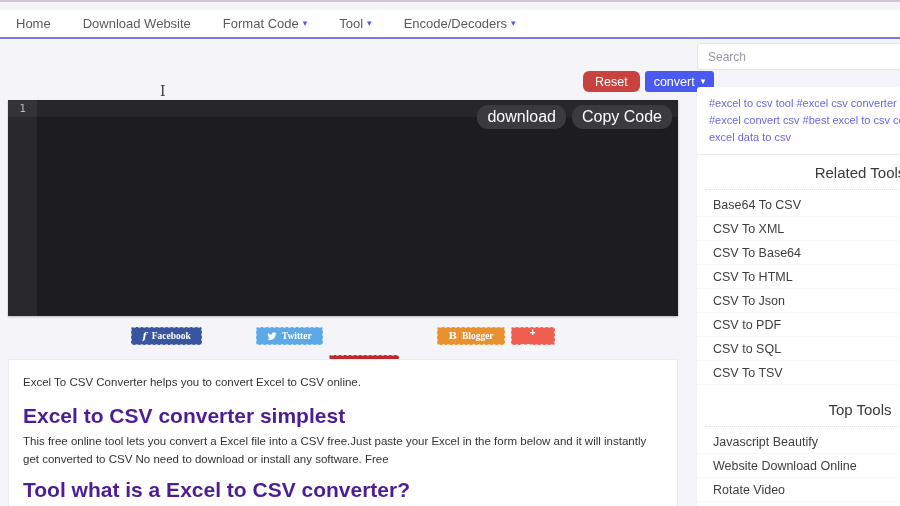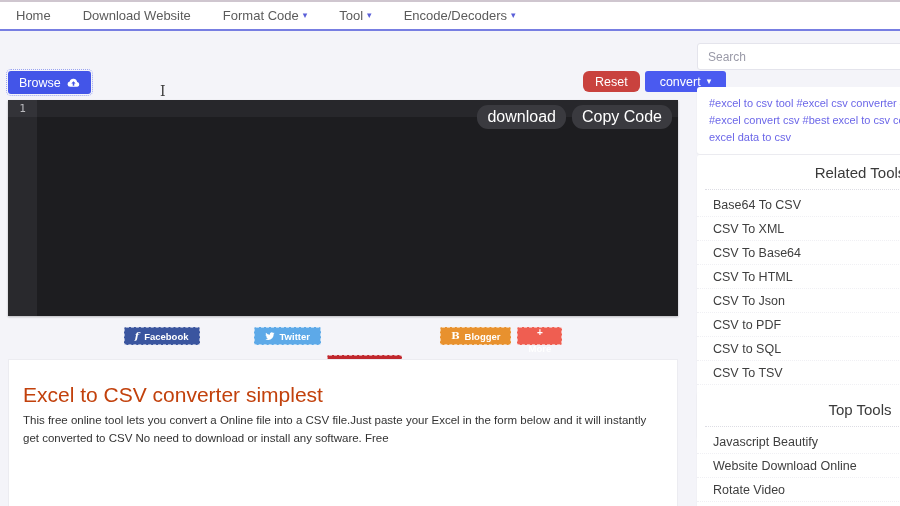--- a/index.html
+++ b/index.html
@@ -4,70 +4,70 @@
 <style>
   * { margin:0; padding:0; box-sizing:border-box; }
   html,body { width:900px; height:506px; overflow:hidden; }
   body { font-family:"Liberation Sans", sans-serif; background:#f4f4f9; position:relative; }
   .page { position:absolute; inset:0; width:900px; height:506px; overflow:hidden; }
 
   
   .topline { position:absolute; top:0; left:0; width:900px; height:2px; background:#cfc6cf; }
 
   
-  .navbar { position:absolute; top:2px; left:0; width:900px; height:29px; background:#ffffff;
+  .navbar { position:absolute; top:10px; left:0; width:900px; height:29px; background:#ffffff;
             border-bottom:2px solid #777ee2; display:flex; align-items:center; gap:32px; padding-left:16px; }
   .nav-item { font-size:13px; color:#5b5b5b; cursor:pointer; display:inline-flex; align-items:center; gap:4px; }
   .caret { color:#5a5fd8; font-size:9px; line-height:1; }
   .caret::after { content:"▾"; }
 
   
   .page-title { position:absolute; top:38px; left:10px; font-size:21px; font-weight:400; color:#3c3c3c; }
 
   
   .btn { border:none; border-radius:3px; color:#fff; font-size:12.5px; font-family:inherit; cursor:pointer;
          display:inline-flex; align-items:center; gap:6px; }
   .browse-btn { position:absolute; top:71px; left:8px; height:23px; padding:0 11px; background:#4355e8;
                 outline:1px dotted #9aa4f2; outline-offset:1px; }
   .right-btns { position:absolute; top:71px; left:583px; display:flex; gap:5px; }
   .reset-btn { height:21px; padding:0 12px; background:#c9423e;border-radius:6px; }
-  .convert-btn { height:21px; padding:0 15px; background:#4a5af0; }
+  .convert-btn { height:21px; padding:0 9px; background:#4a5af0; }
   .ibeam { position:absolute; top:83px; left:160px; font-family:"DejaVu Serif", serif; font-size:14px; color:#3a3a3a; }
   .ibeam::after { content:"I"; }
 
   
   .editor { position:absolute; top:100px; left:8px; width:670px; height:216px; background:#1d1d20;
             box-shadow:0 1px 2px rgba(0,0,0,.25); }
   .gutter { position:absolute; top:0; left:0; width:29px; height:216px; background:#29292d; }
   .gutter-active { position:absolute; top:0; left:0; width:29px; height:17px; background:#333338;
                    color:#b9b9bd; font-family:"DejaVu Sans Mono", monospace; font-size:11px;
                    display:flex; align-items:center; justify-content:center; }
   .active-line { position:absolute; top:0; left:29px; right:0; height:17px; background:#27272b; }
   .editor-actions { position:absolute; top:5px; right:6px; display:flex; gap:6px; }
   .pill-btn { background:#3a3a3f; color:#fff; font-size:16px; font-family:inherit; border:none;
               border-radius:11px; padding:3px 10px; cursor:pointer; }
 
   
   .share-row { position:absolute; top:327px; left:8px; width:670px; display:flex; justify-content:center; gap:6px; }
   .share-btn { height:18px; border:1px dashed rgba(255,255,255,.55); border-radius:2px; color:#fff;
                font-size:9.5px; font-weight:bold; padding:0 10px; display:inline-flex; align-items:center;
-               gap:5px; cursor:pointer; font-family:Liberation Sans, sans-serif; }
+               gap:5px; cursor:pointer; font-family:Liberation Serif, serif; }
   .fb { background:#3a559f; } .tw { background:#5da9e8;margin-left:48px; } .pin { background:#c0272d;margin-top:28px; }
   .blog { background:#e8912e;margin-left:32px; } .more { background:#ef5e51;flex-direction:column; }
   .share-ic { font-family:"DejaVu Serif", serif; font-size:10px; font-weight:bold; line-height:1; }
   .ic-f::after { content:"f"; font-style:italic; }
   .ic-p::after { content:"P"; }
   .ic-b::after { content:"B"; }
   .ic-plus::after { content:"+"; font-family:"Liberation Sans",sans-serif; }
 
   
   .article { position:absolute; top:359px; left:8px; width:670px; height:160px; background:#fff;
              border:1px solid #ececf1; padding:11px 14px; }
   .article p { font-size:11.5px; color:#333; line-height:1.55; margin:3px 0 7px; }
-  .article h2 { font-size:21px; font-weight:400; color:#c2410c; margin:10px 0 5px; }
+  .article h2 { font-size:21px; font-weight:700; color:#4c1d95; margin:10px 0 5px; }
   .article h2.first { margin-top:12px; }
 
   
   .sidebar { position:absolute; top:0; left:697px; width:326px; }
   .search-input { position:absolute; top:43px; left:0; width:326px; height:27px; background:#fff;
                   border:1px solid #e4e4ec; border-radius:3px; padding:0 10px; font-size:12px;
                   font-family:inherit; color:#444; }
   .search-input::placeholder { color:#9a9aa8; }
   .card { background:#fff; border-radius:3px; box-shadow:0 1px 2px rgba(0,0,0,.05); }
   .tags-card { position:absolute; top:87px; left:0; width:326px; padding:8px 12px; }
@@ -101,26 +101,20 @@
         <span>Tool</span>
         <span class="caret"></span>
       </span>
     <span class="nav-item">
         <span>Encode/Decoders</span>
         <span class="caret"></span>
       </span>
   </div>
 
 
-  <button class="btn browse-btn">
-    <span>Browse</span>
-    <svg width="13" height="11" viewBox="0 0 24 20">
-        <path fill="#fff" fill-rule="evenodd" d="M19.2 18H6a5 5 0 0 1-1-9.9A7 7 0 0 1 18.7 9 4.6 4.6 0 0 1 19.2 18zM12 7.5 8 12h2.6v4h2.8v-4H16L12 7.5z"></path>
-      </svg>
-  </button>
   <span class="ibeam"></span>
 
   <div class="right-btns">
     <button class="btn reset-btn">
         <span>Reset</span>
       </button>
     <button class="btn convert-btn">
       <span>convert</span>
       <span class="caret" style="color:#fff;"></span>
     </button>
@@ -155,22 +149,24 @@
       <span class="share-ic ic-b"></span>
       <span>Blogger</span>
     </button>
     <button class="share-btn more">
       <span class="share-ic ic-plus"></span>
       <span>More</span>
     </button>
   </div>
 
   <div class="article">
+    <p>Excel To CSV Converter helps you to convert Excel to CSV online.</p>
     <h2 class="first">Excel to CSV converter simplest</h2>
-    <p>This free online tool lets you convert a Online file into a CSV file.Just paste your Excel in the form below and it will instantly get converted to CSV No need to download or install any software. Free</p>
+    <p>This free online tool lets you convert a Excel file into a CSV free.Just paste your Excel in the form below and it will instantly get converted to CSV No need to download or install any software. Free</p>
+    <h2>Tool what is a Excel to CSV converter?</h2>
 
   </div>
 
   <div class="sidebar">
     <input class="search-input" type="text" placeholder="Search" style="">
 
     <div class="card tags-card">
       <div class="tag-line">#excel to csv tool  #excel csv converter  #how to convert e</div>
       <div class="tag-line">#excel convert csv  #best excel to csv converter  #excel to</div>
       <div class="tag-line">excel data to csv</div>

